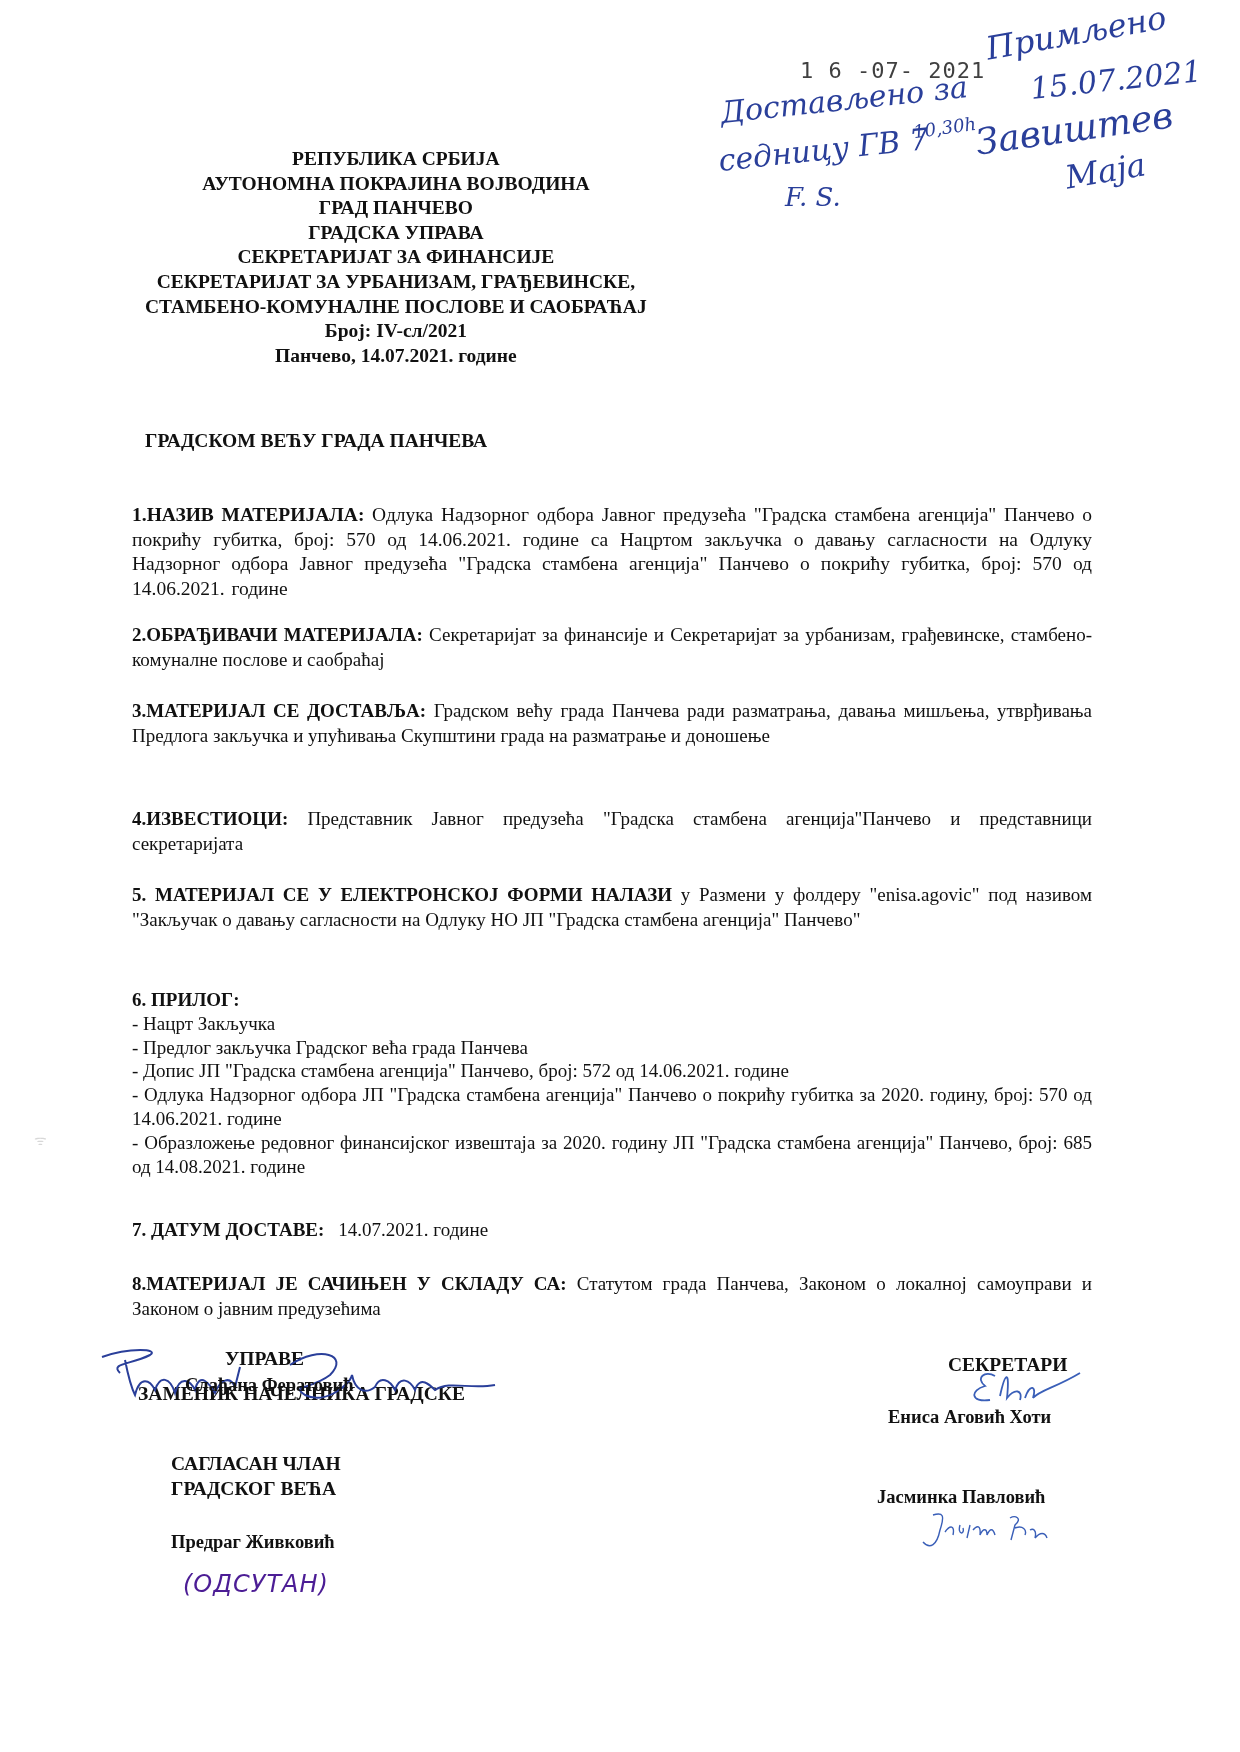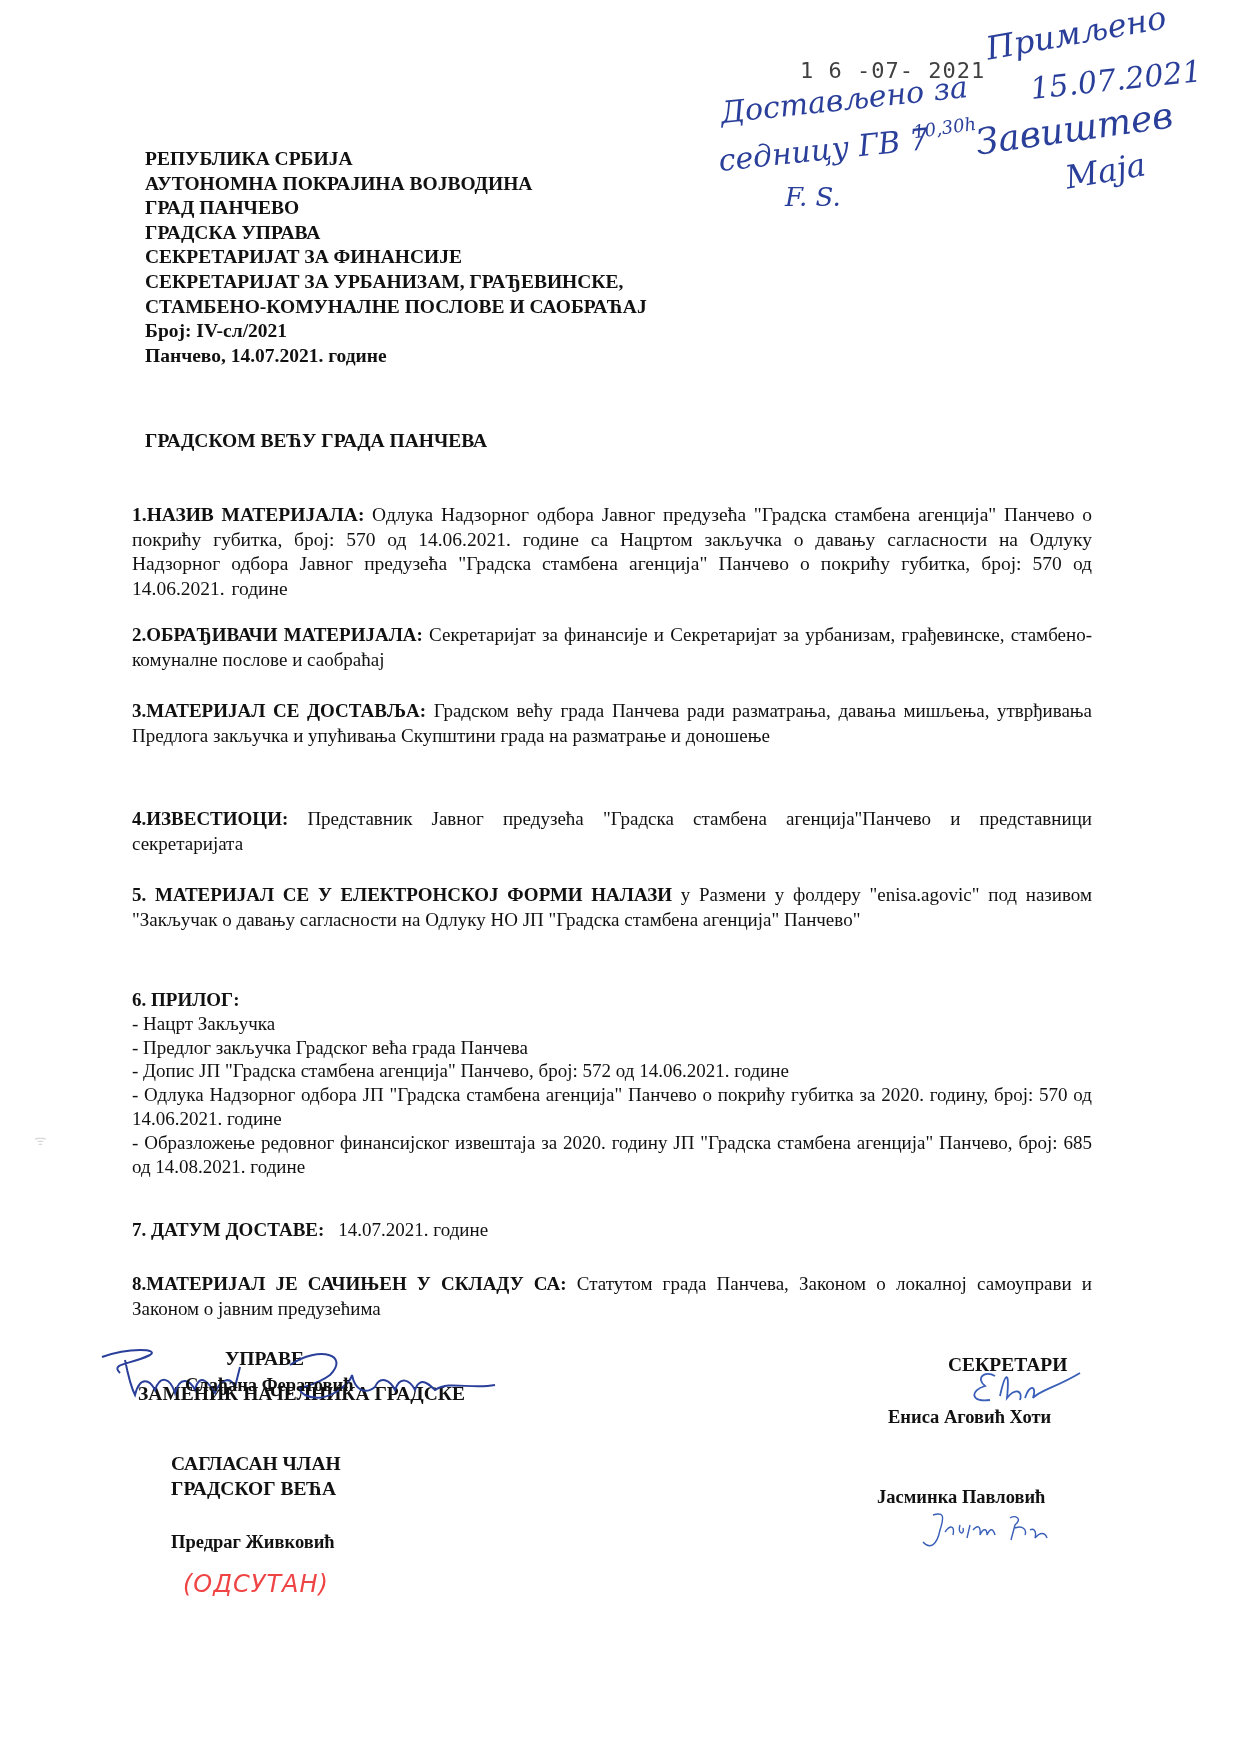--- a/index.html
+++ b/index.html
@@ -1,19 +1,19 @@
 <!DOCTYPE html>
 <html><head>
 <meta charset="utf-8">
 <style>
   html, body { margin: 0; padding: 0; background: #ffffff; }
   body { width: 1240px; height: 1752px; position: relative; overflow: hidden;
          font-family: "Liberation Serif", "DejaVu Serif", serif; color: #111; }
   .abs { position: absolute; }
-  .hdr { left: 145px; top: 147px; font-weight: bold; font-size: 19.5px; line-height: 24.6px; }
+  .hdr { left: 145px; top: 147px; font-weight: bold; font-size: 19.5px; line-height: 24.6px; text-align: center; }
   .hdr div { white-space: nowrap; }
   .recipient { left: 145px; top: 430px; font-weight: bold; font-size: 19.5px; white-space: nowrap; }
   .para { left: 132px; width: 960px; font-size: 19px; line-height: 24.8px; text-align: justify; margin-top: 20px; }
   .para b { font-weight: bold; }
   .sig-title { font-weight: bold; font-size: 19.5px; line-height: 24px; white-space: nowrap; }
   .hand { color: #2a3f9a; font-family: "DejaVu Serif", serif; font-style: italic; }
   .stamp { color: #404040; font-family: "DejaVu Sans Mono", monospace; letter-spacing: 1px; }
   .speck { color: #d8d8d8; }
   svg.sig { position: absolute; overflow: visible; }
 </style>
@@ -87,21 +87,21 @@
 <div class="abs sig-title" style="left:225px; top:1347px;">УПРАВЕ</div>
 <svg class="sig" style="left:90px; top:1345px;" width="410" height="70" viewBox="0 0 410 70">
   <path d="M12 12 C40 2,70 4,60 10 C40 20,20 18,30 28 M35 15 C38 30,40 40,45 50 C50 30,60 35,65 45 C70 30,80 32,85 48 C90 30,100 35,105 45 C110 25,120 40,125 48 C130 35,140 30,145 42 L150 22" fill="none" stroke="#2a3f9a" stroke-width="2"></path>
   <path d="M200 20 C230 0,260 10,240 30 C220 45,200 40,215 50 C235 60,260 40,262 30 C265 45,275 50,285 42 C290 30,300 35,305 45 C310 30,320 35,325 45 C330 30,340 40,345 45 C360 35,380 45,405 40" fill="none" stroke="#2a3f9a" stroke-width="2"></path>
 </svg>
 <div class="abs sig-title" style="left:185px; top:1373px; font-size:18.5px;">Слађана Фератовић</div>
 
 <div class="abs sig-title" style="left:171px; top:1452px;">САГЛАСАН ЧЛАН</div>
 <div class="abs sig-title" style="left:171px; top:1477px;">ГРАДСКОГ ВЕЋА</div>
 <div class="abs sig-title" style="left:171px; top:1530px; font-size:18.5px;">Предраг Живковић</div>
-<div class="abs" style="left:183px; top:1570px; font-size:24px; color:#ef4444; font-family:'DejaVu Sans', sans-serif; font-style:italic; letter-spacing:1px;">(ОДСУТАН)</div>
+<div class="abs" style="left:183px; top:1570px; font-size:24px; color:#4c1d95; font-family:'DejaVu Sans', sans-serif; font-style:italic; letter-spacing:1px;">(ОДСУТАН)</div>
 
 <div class="abs sig-title" style="left:948px; top:1353px;">СЕКРЕТАРИ</div>
 <svg class="sig" style="left:965px; top:1368px;" width="120" height="40" viewBox="0 0 120 40">
   <path d="M30 8 C20 2,10 10,20 18 C5 22,5 35,25 32 M35 28 C40 5,45 0,42 30 C50 20,58 22,55 32 M60 30 C65 15,72 18,68 30 C75 22,90 20,115 5" fill="none" stroke="#3a5fb8" stroke-width="1.8"></path>
 </svg>
 <div class="abs sig-title" style="left:888px; top:1405px; font-size:18.5px;">Ениса Аговић Хоти</div>
 <div class="abs sig-title" style="left:877px; top:1485px; font-size:18.5px;">Јасминка Павловић</div>
 <svg class="sig" style="left:915px; top:1510px;" width="140" height="45" viewBox="0 0 140 45">
   <path d="M18 5 C28 2,30 5,25 20 C22 35,15 40,8 32 M30 22 C35 15,40 15,38 25 M45 15 C42 25,50 25,48 18 M55 15 L52 28 M58 20 C62 15,66 15,65 25 C68 18,72 18,72 25 C75 18,78 18,80 25" fill="none" stroke="#3a5fb8" stroke-width="1.4"></path>
   <path d="M95 8 C100 5,108 8,100 15 L96 30 M100 18 C108 15,112 20,110 25 M115 20 C118 18,122 20,120 28 C125 22,130 22,132 28" fill="none" stroke="#3a5fb8" stroke-width="1.4"></path>

